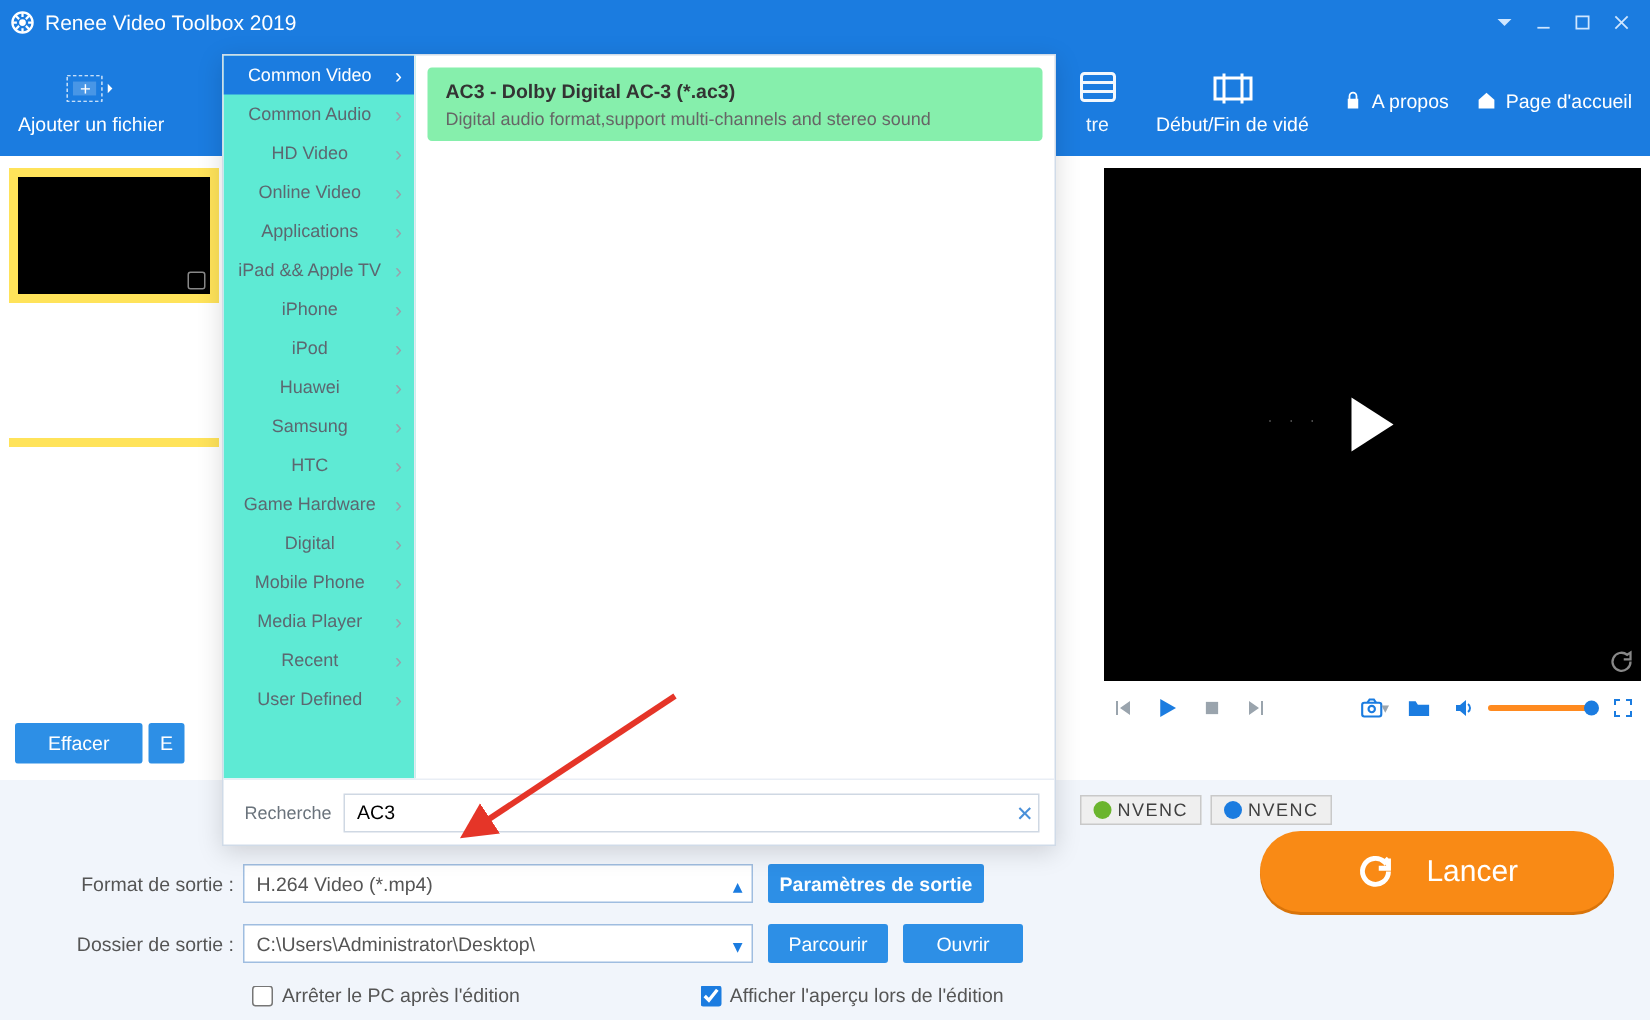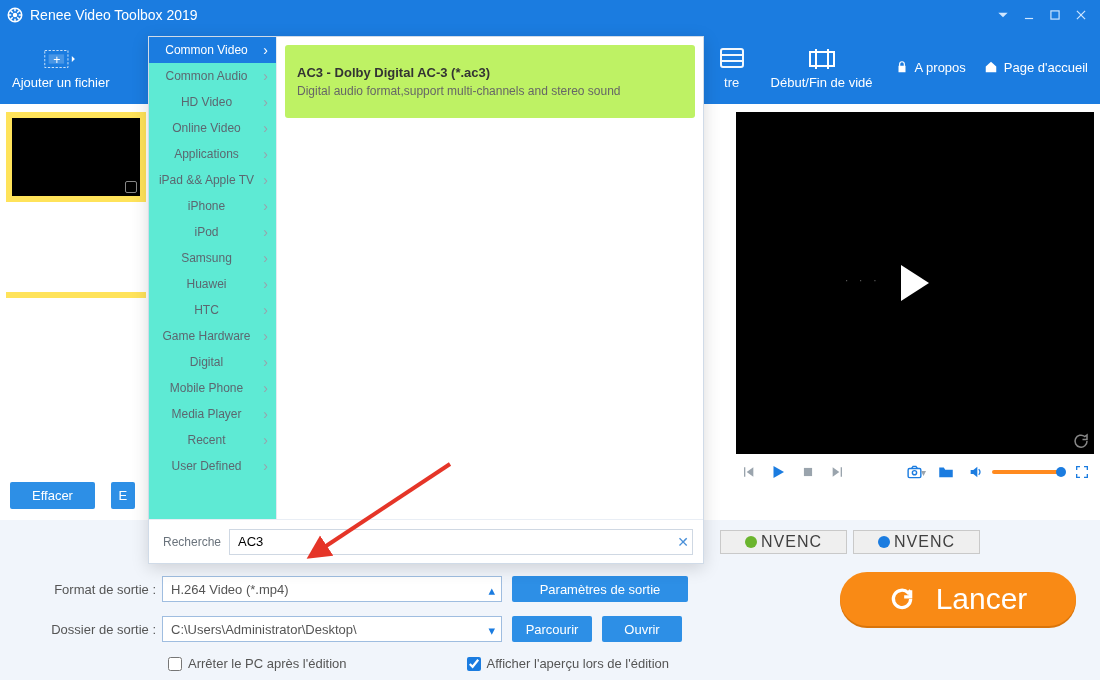--- a/index.html
+++ b/index.html
@@ -19,62 +19,62 @@
   .toolbar .right-links { margin-left: auto; display:flex; gap:18px; align-items:center; font-size:13px; }
   .toolbar .right-links a { color:#fff; text-decoration:none; display:flex; align-items:center; gap:6px; cursor:pointer;}
 
   
   .main { position:absolute; top:104px; left:0; right:0; bottom:0; }
   .left-thumbs { position:absolute; top:8px; left:6px; width:140px; }
   .thumb-strip { background:#ffe35a; padding:6px; }
   .thumb-strip .thumb { width:128px; height:78px; background:#000; position:relative; }
   .thumb-strip .thumb::after { content:""; position:absolute; right:3px; bottom:3px; width:10px; height:10px; border:1px solid #888; border-radius:2px; }
 
-  .left-buttons { position:absolute; top:378px; left:10px; display:flex; gap:16px; }
+  .left-buttons { position:absolute; top:378px; left:10px; display:flex; gap:4px; }
   .bluebtn { background:#2d8fe6; color:#fff; border:none; padding:6px 22px; font-size:13px; border-radius:2px; cursor:pointer; }
 
   
   .preview { position:absolute; top:8px; right:6px; width:358px; }
   .preview .screen { width:100%; height:342px; background:#000; position:relative; display:flex; align-items:center; justify-content:center; }
   .preview .screen .play-big { width:0; height:0; border-left:28px solid #fff; border-top:18px solid transparent; border-bottom:18px solid transparent; }
   .preview .screen .dots { position:absolute; left:50%; top:50%; transform:translate(-70px,-8px); color:#666; font-size:10px; letter-spacing:4px;}
   .preview .reload { position:absolute; right:4px; bottom:4px; width:18px; height:18px; color:#888;}
   .preview-ctrl { display:flex; align-items:center; gap:10px; padding:8px 2px; }
   .preview-ctrl .pc { color:#1b7ce0; cursor:pointer; display:flex; align-items:center; justify-content:center; width:20px; height:20px;}
   .preview-ctrl .pc.gray { color:#9aa4ad; }
   .preview-ctrl .vol-track { flex:0 0 70px; height:4px; background:#ff8a1f; border-radius:2px; position:relative; margin-left:-4px;}
   .preview-ctrl .vol-track::after { content:""; position:absolute; right:-4px; top:-3px; width:10px; height:10px; background:#1b7ce0; border-radius:50%; }
 
   
   .bottom { position:absolute; left:0; right:0; bottom:0; height:160px; background:#f1f5fb; padding:14px 20px 8px 20px; }
   .gpu-row { position:absolute; top:10px; left:720px; display:flex; gap:6px; }
-  .gpu { background:#efefef; border:1px solid #c9c9c9; padding:2px 24px; font-size:16px; letter-spacing:1px; display:flex; align-items:center; gap:4px; color:#404040;}
+  .gpu { background:#efefef; border:1px solid #c9c9c9; padding:2px 8px; font-size:12px; letter-spacing:1px; display:flex; align-items:center; gap:4px; color:#404040;}
   .gpu .dot { width:12px; height:12px; border-radius:50%; display:inline-block;}
   .frm-row { display:flex; align-items:center; margin-top:40px; height:30px; font-size:13px; color:#555; }
   .frm-row label { width:142px; text-align:right; padding-right:6px; }
   .combo { width:340px; height:26px; border:1px solid #9fbde0; background:#fff; display:flex; align-items:center; padding:0 8px; position:relative; cursor:pointer;}
   .combo .arrow { position:absolute; right:6px; top:6px; color:#1b7ce0;}
   .smallbtn { background:#2d8fe6; color:#fff; border:none; height:26px; width:80px; font-size:13px; border-radius:2px; cursor:pointer; margin-left:10px;}
-  .widebtn { width:176px; }
+  .widebtn { width:144px;font-weight:bold; }
   .chk-row { margin-top:12px; display:flex; gap:120px; padding-left:148px; font-size:13px; color:#555;}
   .chk { display:flex; align-items:center; gap:6px; cursor:pointer;justify-content:space-between;}
   .chk input { width:14px; height:14px; accent-color:#1b7ce0;}
 
-  .launch { position:absolute; right:24px; bottom:54px; width:236px; height:54px; background:#f98a15; border-radius:28px; display:flex; align-items:center; justify-content:center; gap:21px; color:#fff; font-size:30px; cursor:pointer; box-shadow: 0 2px 0 #d9740a;}
+  .launch { position:absolute; right:24px; bottom:72px; width:236px; height:54px; background:#f98a15; border-radius:28px; display:flex; align-items:center; justify-content:center; gap:21px; color:#fff; font-size:20px; cursor:pointer; box-shadow: 0 2px 0 #d9740a;}
 
   
   .dd-panel { position:absolute; top:36px; left:148px; width:556px; height:528px; background:#fff; border:1px solid #d0dbe8; box-shadow:0 4px 16px rgba(0,0,0,.15); z-index:50; display:flex; flex-direction:column;}
   .dd-body { flex:1; display:flex; overflow:hidden;}
   .dd-cats { width:128px; background:#5eead4; border-right:1px solid #e3eaf1; }
   .dd-cat { height:26px; display:flex; align-items:center; justify-content:center; font-size:12px; color:#5c6770; position:relative; cursor:pointer; padding:0 18px 0 6px;}
   .dd-cat::after { content:"›"; position:absolute; right:8px; color:#98a2ab; font-size:14px;}
   .dd-cat.active { background:#1b7ce0; color:#fff;}
   .dd-cat.active::after { color:#fff;}
   .dd-results { flex:1; padding:8px; overflow:auto;}
-  .dd-item { background:#bef264; border-radius:3px; padding:20px 12px; cursor:pointer;}
+  .dd-item { background:#86efac; border-radius:3px; padding:8px 12px; cursor:pointer;}
   .dd-item .t { font-weight:700; font-size:13px; color:#333;}
   .dd-item .d { font-size:12px; color:#666; margin-top:4px;}
   .dd-search { height:44px; display:flex; align-items:center; padding:0 14px; border-top:1px solid #e9eef5; gap:8px;}
   .dd-search .slabel { font-size:12px; color:#6a737c; }
   .dd-search .sinput { flex:1; height:26px; border:1px solid #cfd8e3; padding:0 24px 0 8px; font-size:13px; outline:none;}
   .dd-search .clear { margin-left:-24px; color:#4a90d9; cursor:pointer; font-size:14px; z-index:2;}
 
   
   .arrow-annot { position:absolute; z-index:60; pointer-events:none;}
 
@@ -290,22 +290,22 @@
   <div class="dd-body">
     <div class="dd-cats" id="dd-cats">
         <div class="dd-cat active">Common Video</div>
         <div class="dd-cat">Common Audio</div>
         <div class="dd-cat">HD Video</div>
         <div class="dd-cat">Online Video</div>
         <div class="dd-cat">Applications</div>
         <div class="dd-cat">iPad &amp;&amp; Apple TV</div>
         <div class="dd-cat">iPhone</div>
         <div class="dd-cat">iPod</div>
+        <div class="dd-cat">Huawei</div>
         <div class="dd-cat">Samsung</div>
-        <div class="dd-cat">Huawei</div>
         <div class="dd-cat">HTC</div>
         <div class="dd-cat">Game Hardware</div>
         <div class="dd-cat">Digital</div>
         <div class="dd-cat">Mobile Phone</div>
         <div class="dd-cat">Media Player</div>
         <div class="dd-cat">Recent</div>
         <div class="dd-cat">User Defined</div>
       </div>
     <div class="dd-results">
       <div class="dd-item">

